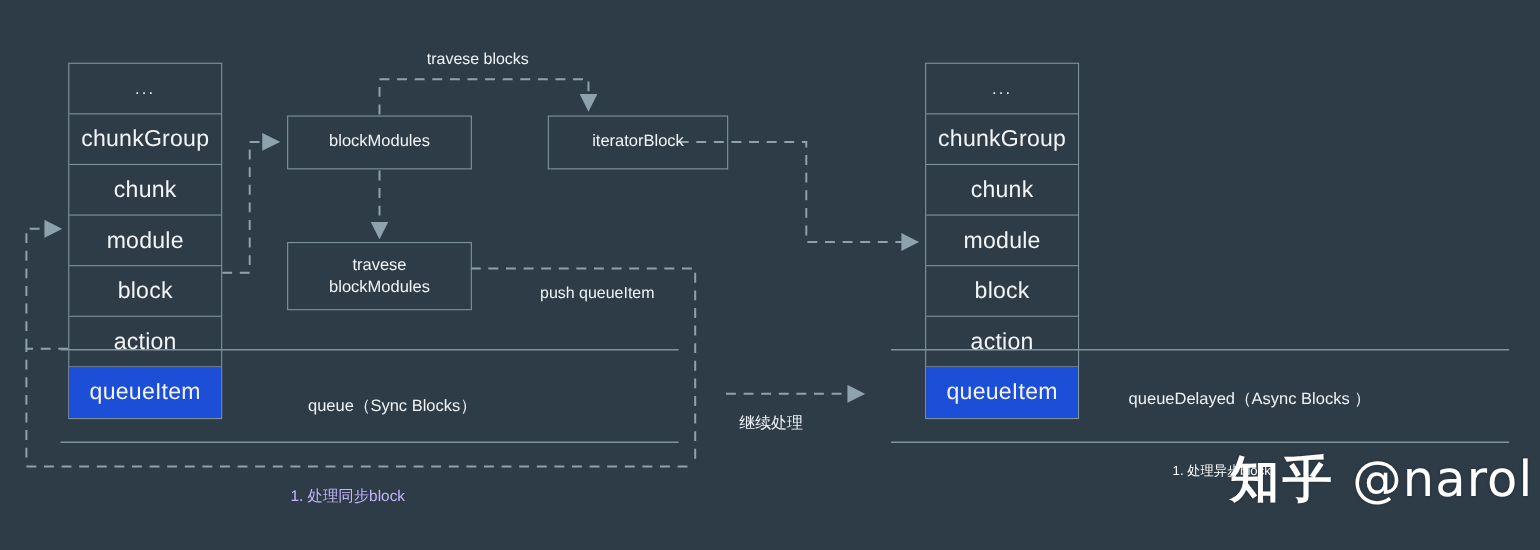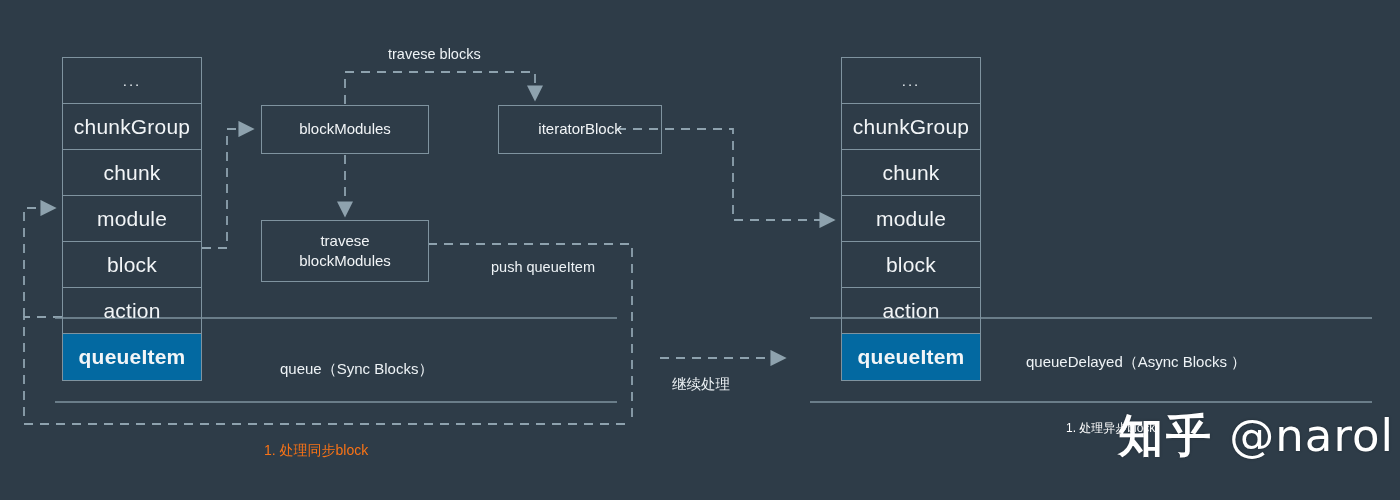--- a/index.html
+++ b/index.html
@@ -45,22 +45,21 @@
   }
   .stack .row:last-child {
     border-bottom: none;
   }
   .stack .row.ellipsis {
     color: #e8eef2;
     letter-spacing: 2px;
     font-size: 15px;
   }
   .stack .row.highlight {
-    background: #0369a1;
-    font-weight: bold;
+    background: #1d4ed8;
   }
 
   
   .fbox {
     position: absolute;
     border: 1px solid #7f939f;
     box-sizing: border-box;
     color: #f2f5f7;
     font-size: 15px;
     display: flex;
@@ -75,21 +74,21 @@
     position: absolute;
     color: #eef3f6;
     font-size: 14.5px;
     white-space: nowrap;
   }
   .lbl.big {
     font-size: 15px;
   }
   .caption {
     position: absolute;
-    color: #f97316;
+    color: #c4b5fd;
     font-size: 14px;
     white-space: nowrap;
   }
   .caption.small {
     font-size: 12px;
     color: #ffffff;
   }
 
   
   #watermark {

